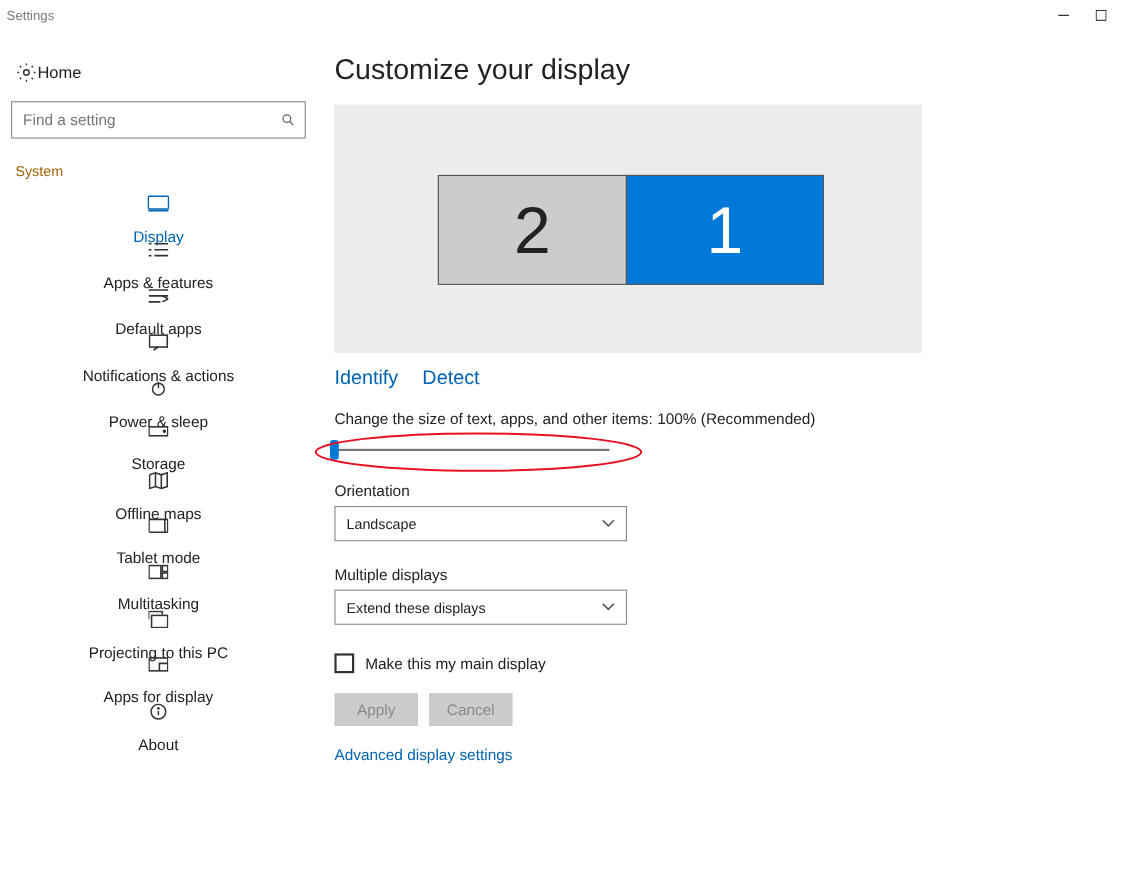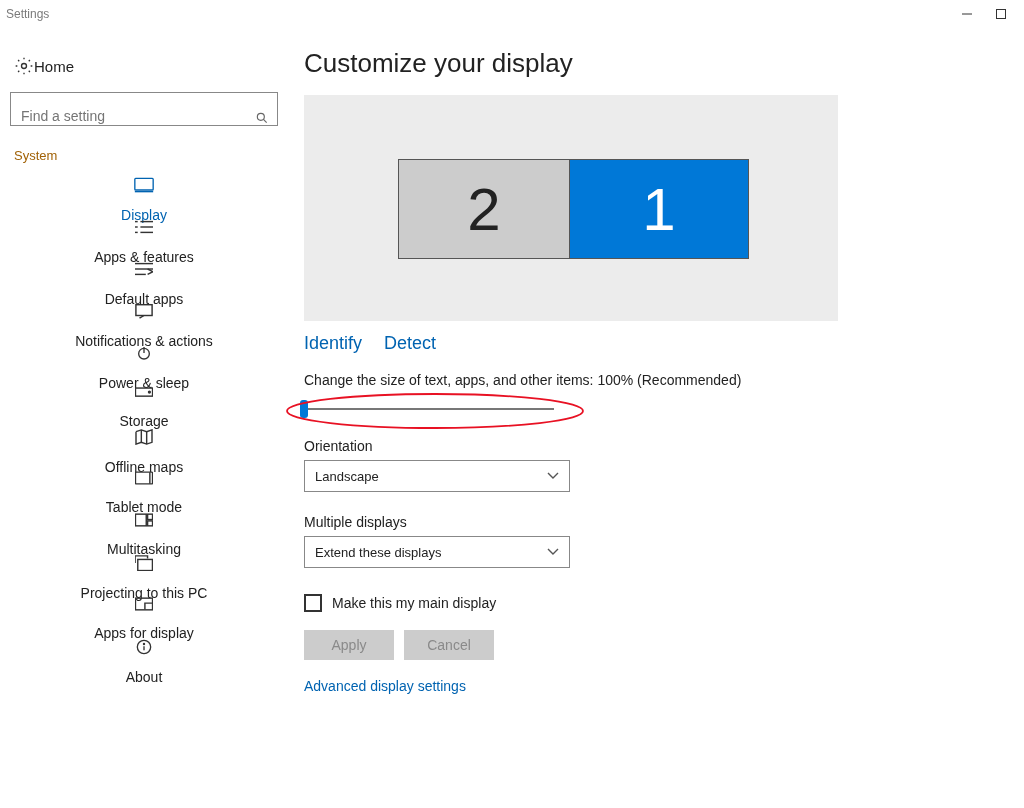--- a/index.html
+++ b/index.html
@@ -5,21 +5,21 @@
   html,body{margin:0;padding:0;font-family:"Segoe UI",Arial,sans-serif;font-size:14px;color:#222;background:#fff;}
   .window{width:1024px;height:808px;position:relative;overflow:hidden;}
   .titlebar{height:28px;display:flex;align-items:center;padding:0 6px;color:#7a7a7a;font-size:12px;}
   .titlebar .spacer{flex:1;}
   .titlebar .wbtn{width:34px;height:24px;display:flex;align-items:center;justify-content:center;color:#333;}
   .body{display:flex;}
   
   .sidebar{width:288px;padding:24px 10px 0 10px;box-sizing:border-box;}
   .home-row{display:flex;align-items:center;gap:0;padding:4px 2px 16px 4px;}
   .home-row .label{font-size:15px;}
-  .search{border:1px solid #888;height:32px;display:flex;align-items:flex-end;padding:0 8px;margin-bottom:22px;}
+  .search{border:1px solid #888;height:32px;display:flex;align-items:center;padding:0 8px;margin-bottom:22px;}
   .search input{flex:1;border:0;outline:0;font-size:14px;background:transparent;}
   .section-label{font-size:13px;color:#a16207;margin:0 0 14px 4px;}
   .nav{display:flex;flex-direction:column;}
   .nav-item{display:flex;align-items:center;gap:14px;height:42px;padding:0 4px;cursor:default;flex-direction:column;}
   .nav-item .icon{width:20px;height:20px;display:flex;align-items:center;justify-content:center;color:#333;}
   .nav-item.active{color:#0063B1;}
   .nav-item.active .icon{color:#0063B1;}
   .nav-item .label{font-size:14px;}
   
   .main{flex:1;padding:20px 0 0 16px;}
@@ -35,21 +35,21 @@
   .slider-wrap{position:relative;width:286px;height:36px;margin:0 0 10px -24px;padding-left:24px;box-sizing:content-box;}
   .slider-track{position:absolute;left:24px;top:16px;height:2px;width:250px;background:#777;}
   .slider-thumb{position:absolute;left:20px;top:8px;width:8px;height:18px;background:#0078D7;border-radius:3px;}
   svg.anno{position:absolute;left:0;top:0;pointer-events:none;}
   .field-label{font-size:14px;margin:10px 0 6px 0;}
   .combo{width:244px;height:30px;border:1px solid #888;display:flex;align-items:center;padding:0 10px;justify-content:space-between;font-size:13px;}
   .combo .chev{color:#555;}
   .checkbox-row{display:flex;align-items:center;gap:10px;margin:26px 0 18px 0;}
   .checkbox-row .box{width:18px;height:18px;border:2px solid #333;box-sizing:border-box;}
   .btn-row{display:flex;gap:10px;margin-bottom:18px;}
-  .btn{width:90px;height:30px;background:#ccc;color:#8a8a8a;display:flex;align-items:center;justify-content:center;font-size:14px;}
+  .btn{width:76px;height:30px;background:#ccc;color:#8a8a8a;display:flex;align-items:center;justify-content:center;font-size:14px;}
   .adv-link{color:#0063B1;font-size:14px;text-decoration:none;}
   svg{display:block;}
 </style>
 </head>
 <body>
 
 <div class="window">
   <div class="titlebar">
     <span>Settings</span>
     <div class="spacer"></div>

